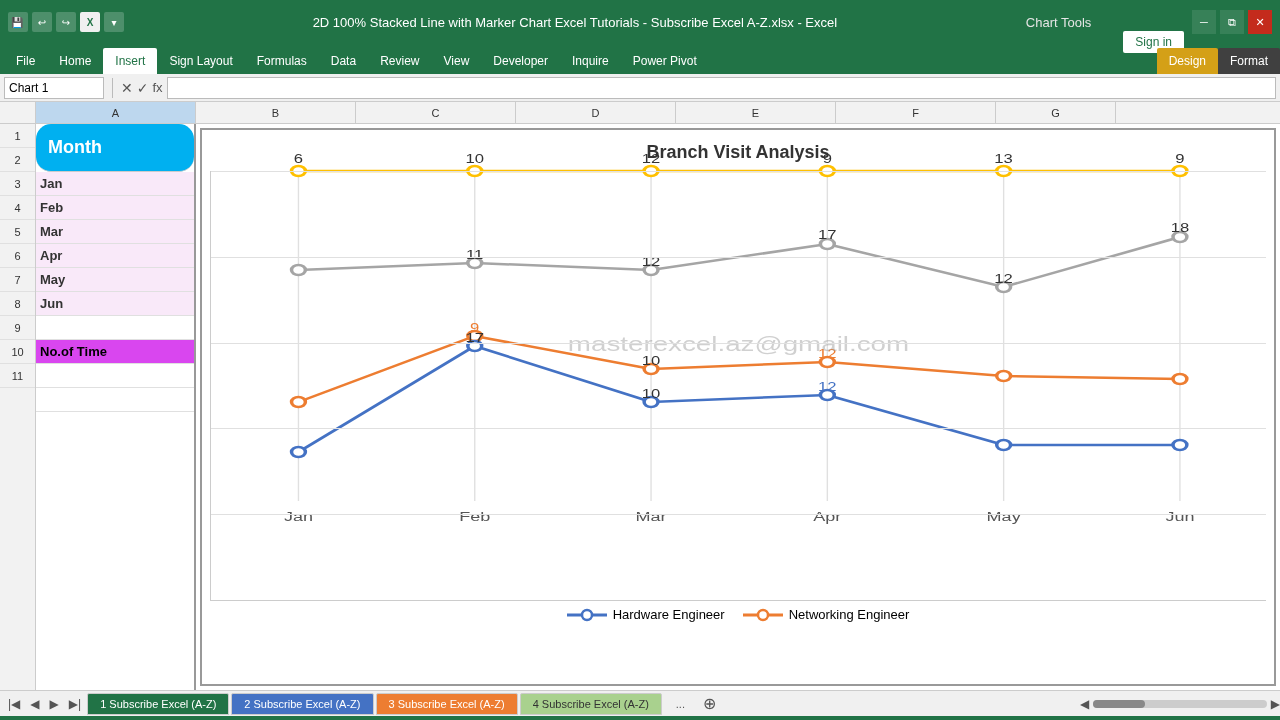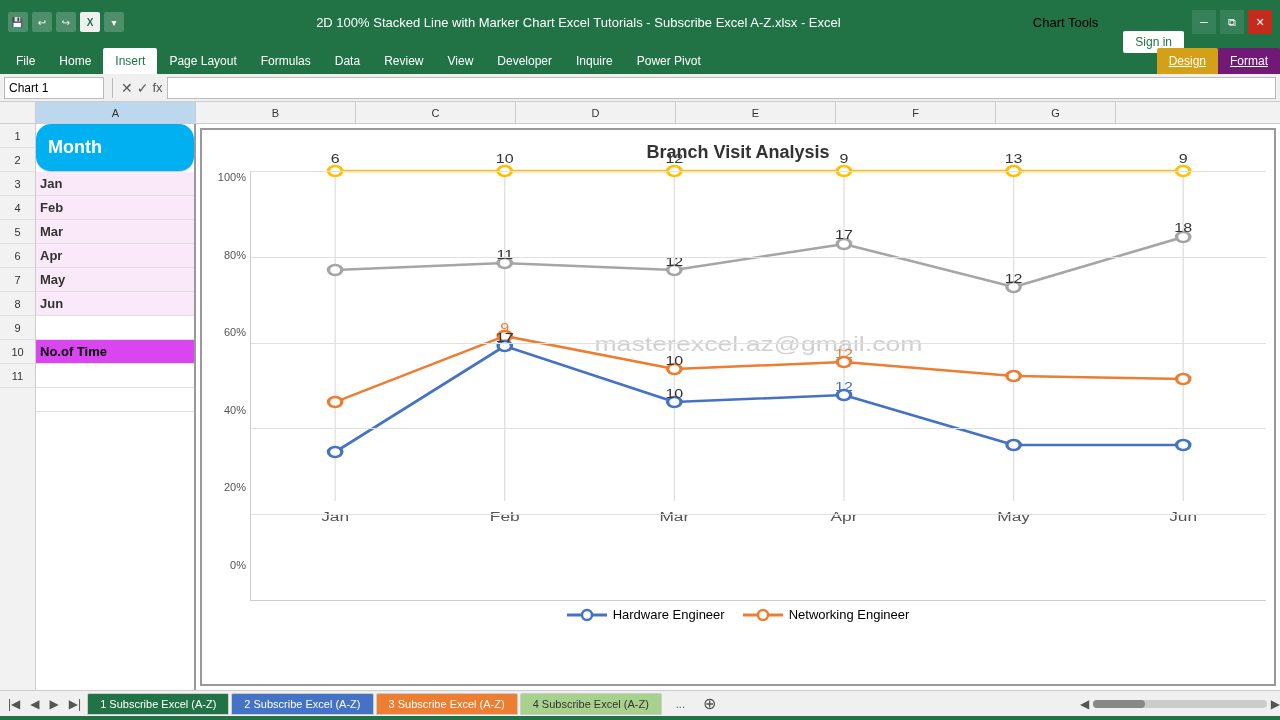--- a/index.html
+++ b/index.html
@@ -11,21 +11,21 @@
       color: white;
       height: 44px;
       display: flex;
       align-items: center;
       padding: 0 8px;
       gap: 8px;
     }
     .title-bar-icons { display: flex; gap: 4px; align-items: center; }
     .title-bar-icon { width: 20px; height: 20px; background: rgba(255,255,255,0.2); border-radius: 2px; display: flex; align-items: center; justify-content: center; font-size: 10px; color: white; cursor: pointer; }
     .title-text { flex: 1; text-align: center; font-size: 13px; color: white; }
-    .chart-tools-label { color: #000000; font-size: 13px; margin-right: 17px; }
+    .chart-tools-label { color: #e5e5e5; font-size: 13px; margin-right: 24px; }
     .sign-in-btn { background: white; color: #217346; border: none; border-radius: 2px; padding: 4px 12px; font-size: 12px; cursor: pointer; margin-top: 40px; }
     .win-controls { display: flex; gap: 4px; align-items: center; }
     .win-btn { width: 24px; height: 24px; background: rgba(255,255,255,0.1); border: none; color: white; font-size: 11px; cursor: pointer; display: flex; align-items: center; justify-content: center; }
 
     
     #ribbon-tabs {
       background: #217346;
       height: 30px;
       display: flex;
       align-items: flex-end;
@@ -35,21 +35,21 @@
       padding: 4px 12px;
       color: white;
       font-size: 12px;
       cursor: pointer;
       border-radius: 2px 2px 0 0;
       height: 26px;
       display: flex;
       align-items: center;
     }
     .ribbon-tab.active { background: white; color: #217346; font-weight: normal; }
-    .ribbon-tab.chart-design { background: #d4a017; color: white; text-decoration: underline; }
+    .ribbon-tab.chart-design { background: #d4a017; color: white; }
 
     
     #formula-bar {
       background: #f0f0f0;
       height: 28px;
       display: flex;
       align-items: center;
       border-bottom: 1px solid #ccc;
       padding: 0 4px;
       gap: 4px;
@@ -296,31 +296,31 @@
     <button class="win-btn">─</button>
     <button class="win-btn">⧉</button>
     <button class="win-btn" style="background:#c42b1c;">✕</button>
   </div>
 </div>
 
 <div id="ribbon-tabs">
   <div class="ribbon-tab">File</div>
   <div class="ribbon-tab">Home</div>
   <div class="ribbon-tab active">Insert</div>
-  <div class="ribbon-tab">Page Layout</div>
+  <div class="ribbon-tab">Sign Layout</div>
   <div class="ribbon-tab">Formulas</div>
   <div class="ribbon-tab">Data</div>
   <div class="ribbon-tab">Review</div>
   <div class="ribbon-tab">View</div>
   <div class="ribbon-tab">Developer</div>
   <div class="ribbon-tab">Inquire</div>
   <div class="ribbon-tab">Power Pivot</div>
   <div style="flex:1;"></div>
   <div class="ribbon-tab chart-design" style="background:#d4a017;color:white;">Design</div>
-  <div class="ribbon-tab chart-design" style="background:#701a75;color:white;">Format</div>
+  <div class="ribbon-tab chart-design" style="background:#404040;color:white;">Format</div>
 </div>
 
 <div id="formula-bar">
   <input class="name-box" value="Chart 1" readonly="" style="">
   <div class="formula-divider"></div>
   <div class="formula-icons">
     <span class="formula-icon">✕</span>
     <span class="formula-icon">✓</span>
     <span class="formula-icon" style="font-size:13px;">fx</span>
   </div>
@@ -389,28 +389,20 @@
       <div class="cell-a cell-a-empty"></div>
       <div class="cell-a cell-a-empty"></div>
     </div>
 
     <div id="chart-container">
       <div id="chart-inner">
         <div class="chart-title">Branch Visit Analysis</div>
 
         <div class="chart-body" style="height:430px;">
 
-          <div class="y-axis-labels">
-            <span>100%</span>
-            <span>80%</span>
-            <span>60%</span>
-            <span>40%</span>
-            <span>20%</span>
-            <span>0%</span>
-          </div>
 
           <div class="chart-plot">
             
             <div class="grid-line" style="top:0%;"></div>
             <div class="grid-line" style="top:20%;"></div>
             <div class="grid-line" style="top:40%;"></div>
             <div class="grid-line" style="top:60%;"></div>
             <div class="grid-line" style="top:80%;"></div>
 
             

